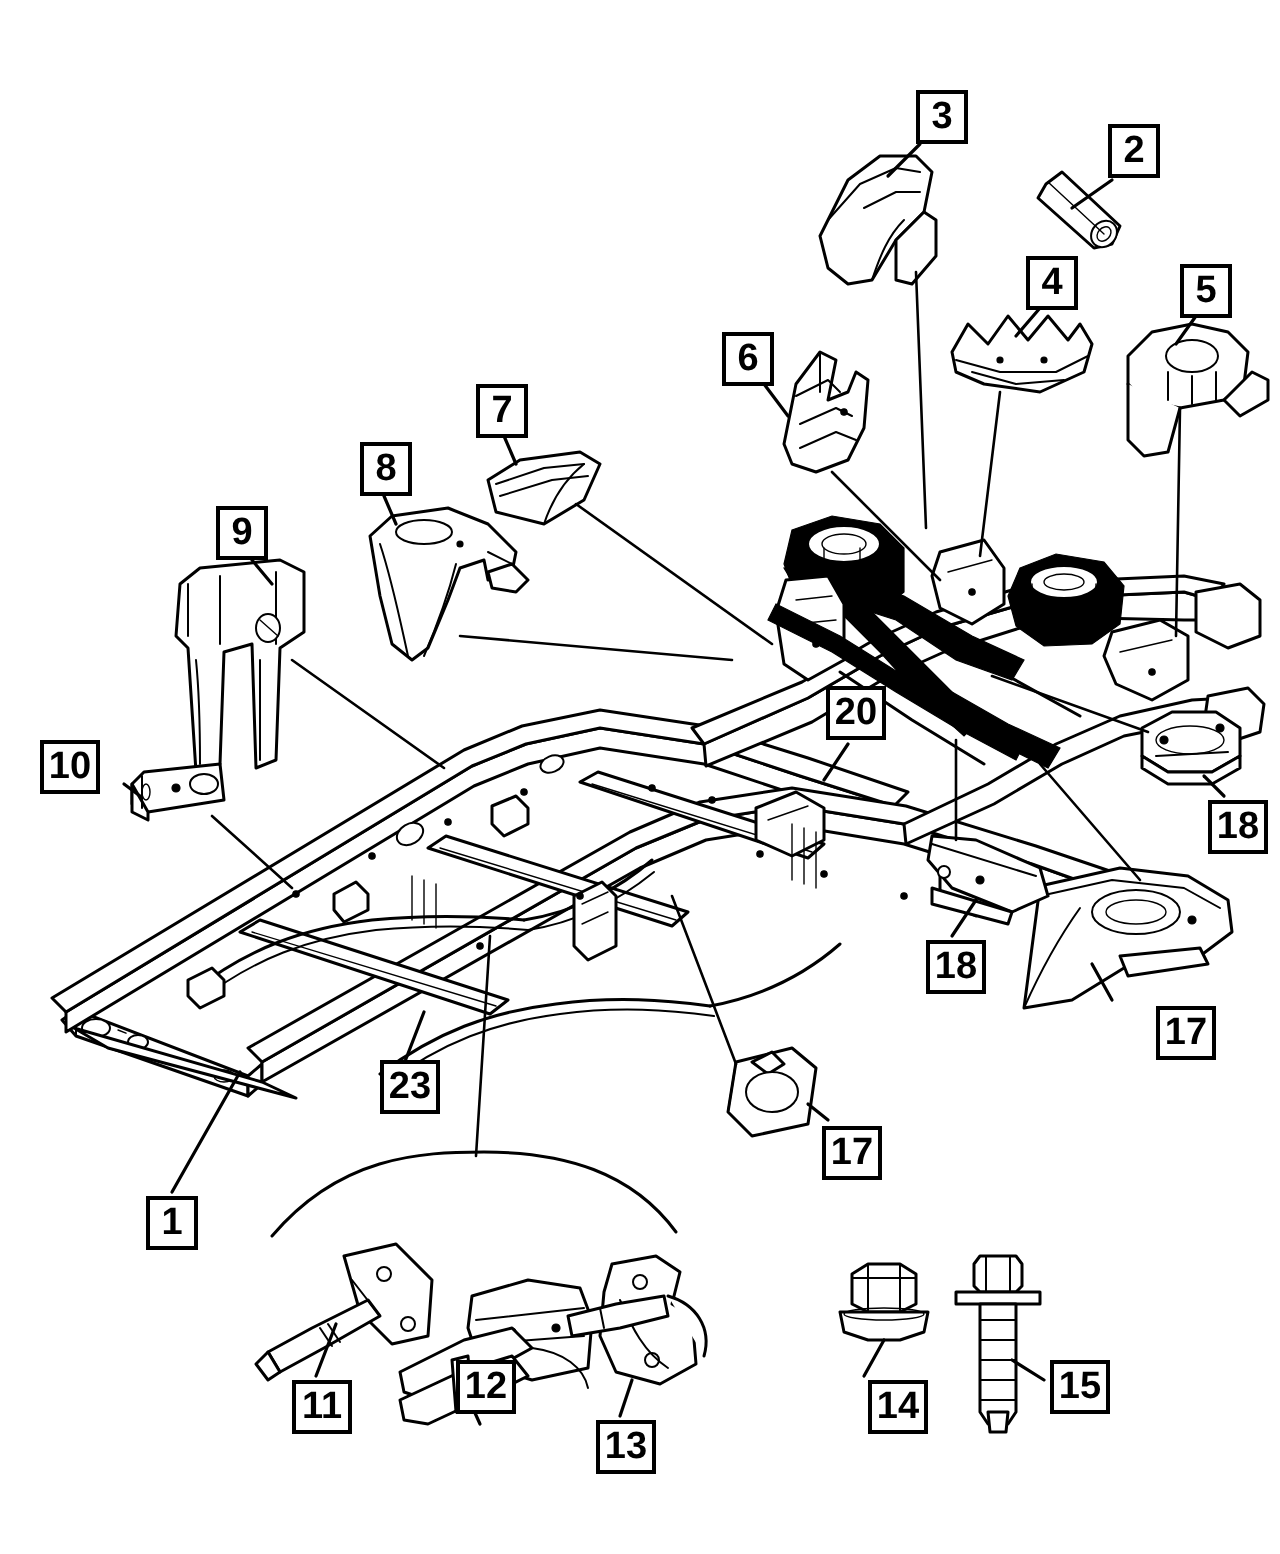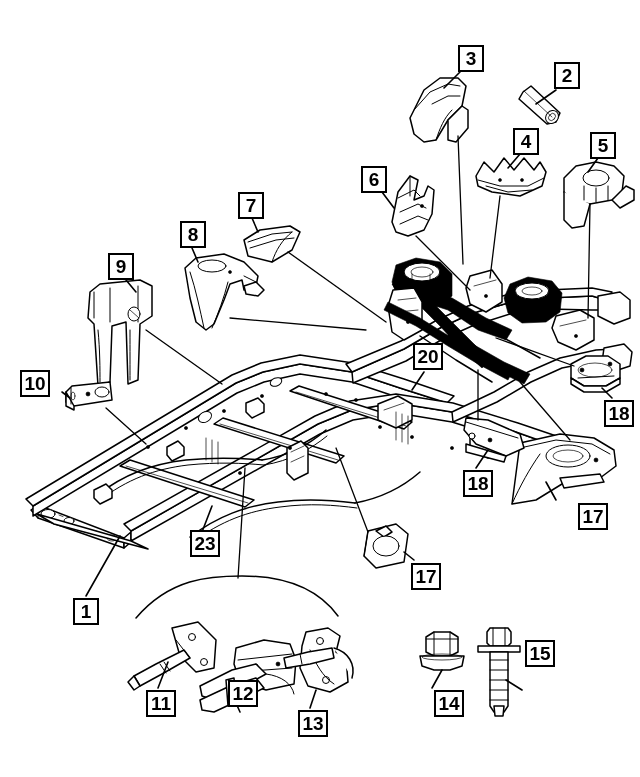--- a/index.html
+++ b/index.html
@@ -429,21 +429,21 @@
   <div class="callout w1" style="left:590px; top:132px;">5</div>
   <div class="callout w1" style="left:361px; top:166px;">6</div>
   <div class="callout w1" style="left:238px; top:192px;">7</div>
   <div class="callout w1" style="left:180px; top:221px;">8</div>
   <div class="callout w1" style="left:108px; top:253px;">9</div>
   <div class="callout w2" style="left:20px;  top:370px;">10</div>
   <div class="callout w2" style="left:146px; top:690px;">11</div>
   <div class="callout w2" style="left:228px; top:680px;">12</div>
   <div class="callout w2" style="left:298px; top:710px;">13</div>
   <div class="callout w2" style="left:434px; top:690px;">14</div>
-  <div class="callout w2" style="left:525px; top:640px;">15</div>
+  <div class="callout w2" style="left:525px; top:680px;">15</div>
   <div class="callout w2" style="left:411px; top:563px;">17</div>
   <div class="callout w2" style="left:546px; top:503px;margin-left:32px;">17</div>
   <div class="callout w2" style="left:463px; top:470px;">18</div>
   <div class="callout w2" style="left:604px; top:400px;">18</div>
   <div class="callout w2" style="left:413px; top:343px;text-align:right;">20</div>
   <div class="callout w2" style="left:190px; top:530px;">23</div>
 
 </div>
 
 </body></html>

